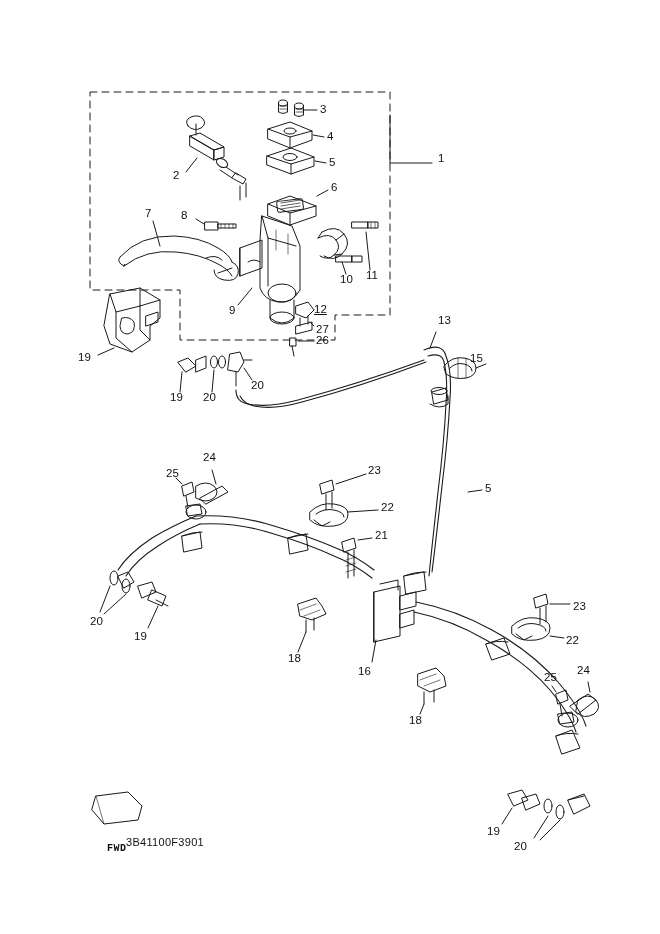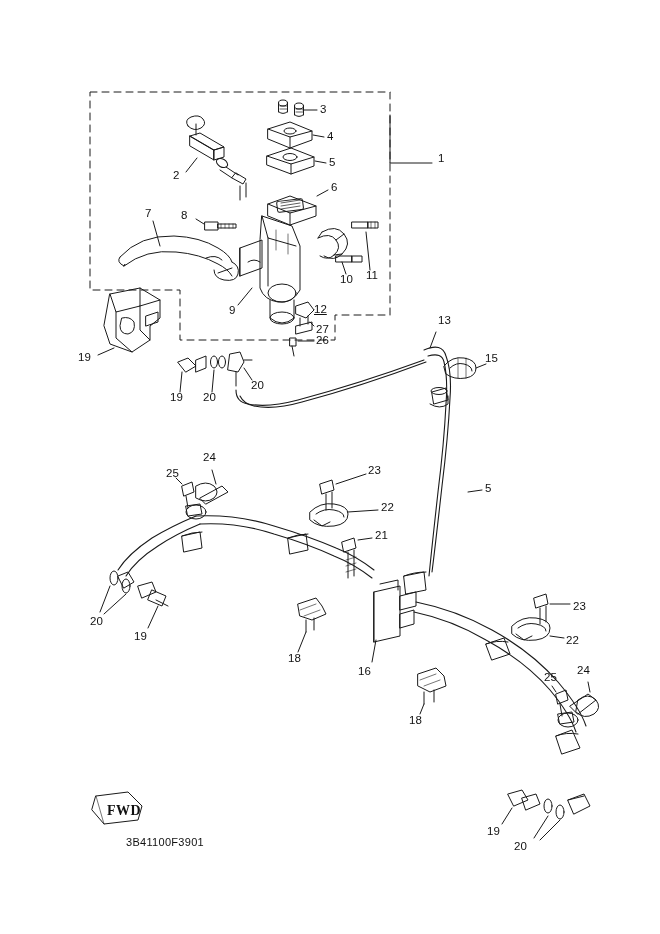--- a/index.html
+++ b/index.html
@@ -35,25 +35,26 @@
   .partcode {
     position: absolute;
     font-family: "Liberation Sans", sans-serif;
     font-size: 11px;
     letter-spacing: 0.3px;
     color: #111111;
     white-space: nowrap;
   }
   .fwd-label {
     position: absolute;
-    font-family: Liberation Serif, serif;
-    font-size: 14px;
+    font-family: Liberation Mono, monospace;
+    font-size: 10px;
     font-weight: bold;
     color: #111111;
     letter-spacing: 0.5px;
+    margin-top: 40px;
   }
 </style>
 </head>
 <body>
 
 <div id="page">
 
   <svg id="diagram-svg" viewBox="0 0 660 934">
     <g fill="none" stroke="#1a1a1a" stroke-width="1" stroke-linecap="round" stroke-linejoin="round">
 
@@ -345,21 +346,21 @@
   <div class="callout" style="left:329px; top:157px;">5</div>
   <div class="callout" style="left:331px; top:182px;">6</div>
   <div class="callout" style="left:145px; top:208px;">7</div>
   <div class="callout" style="left:181px; top:210px;">8</div>
   <div class="callout" style="left:229px; top:305px;">9</div>
   <div class="callout" style="left:340px; top:274px;text-align:right;">10</div>
   <div class="callout" style="left:366px; top:270px;">11</div>
   <div class="callout" style="left:314px; top:304px;text-decoration:underline;">12</div>
   <div class="callout" style="left:78px;  top:352px;">19</div>
   <div class="callout" style="left:438px; top:315px;">13</div>
-  <div class="callout" style="left:485px; top:353px;">15</div>
+  <div class="callout" style="left:470px; top:353px;">15</div>
   <div class="callout" style="left:358px; top:666px;">16</div>
   <div class="callout" style="left:485px; top:483px;">5</div>
   <div class="callout" style="left:288px; top:653px;">18</div>
   <div class="callout" style="left:409px; top:715px;">18</div>
   <div class="callout" style="left:170px; top:392px;">19</div>
   <div class="callout" style="left:134px; top:631px;">19</div>
   <div class="callout" style="left:487px; top:826px;">19</div>
   <div class="callout" style="left:203px; top:392px;">20</div>
   <div class="callout" style="left:251px; top:380px;">20</div>
   <div class="callout" style="left:90px;  top:616px;">20</div>

